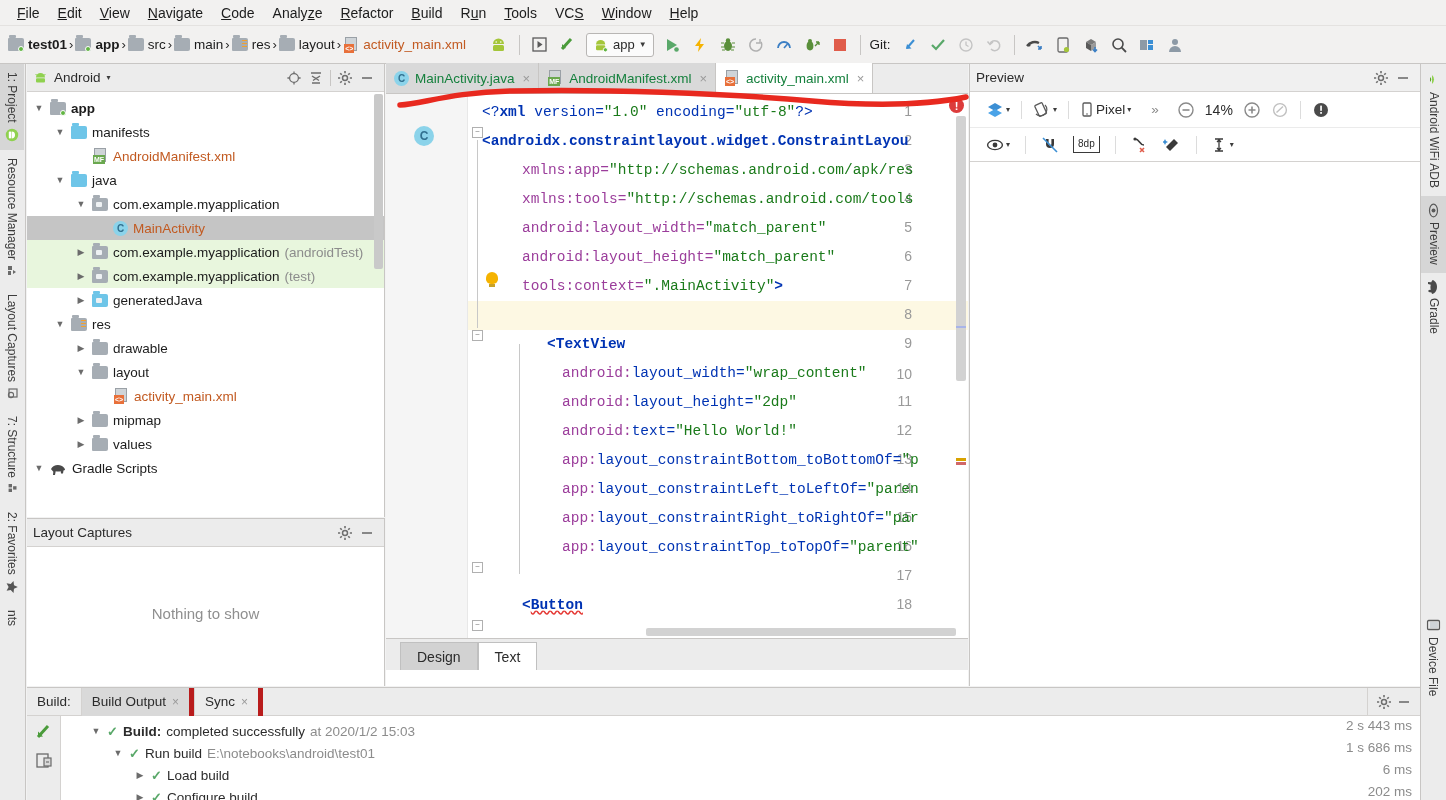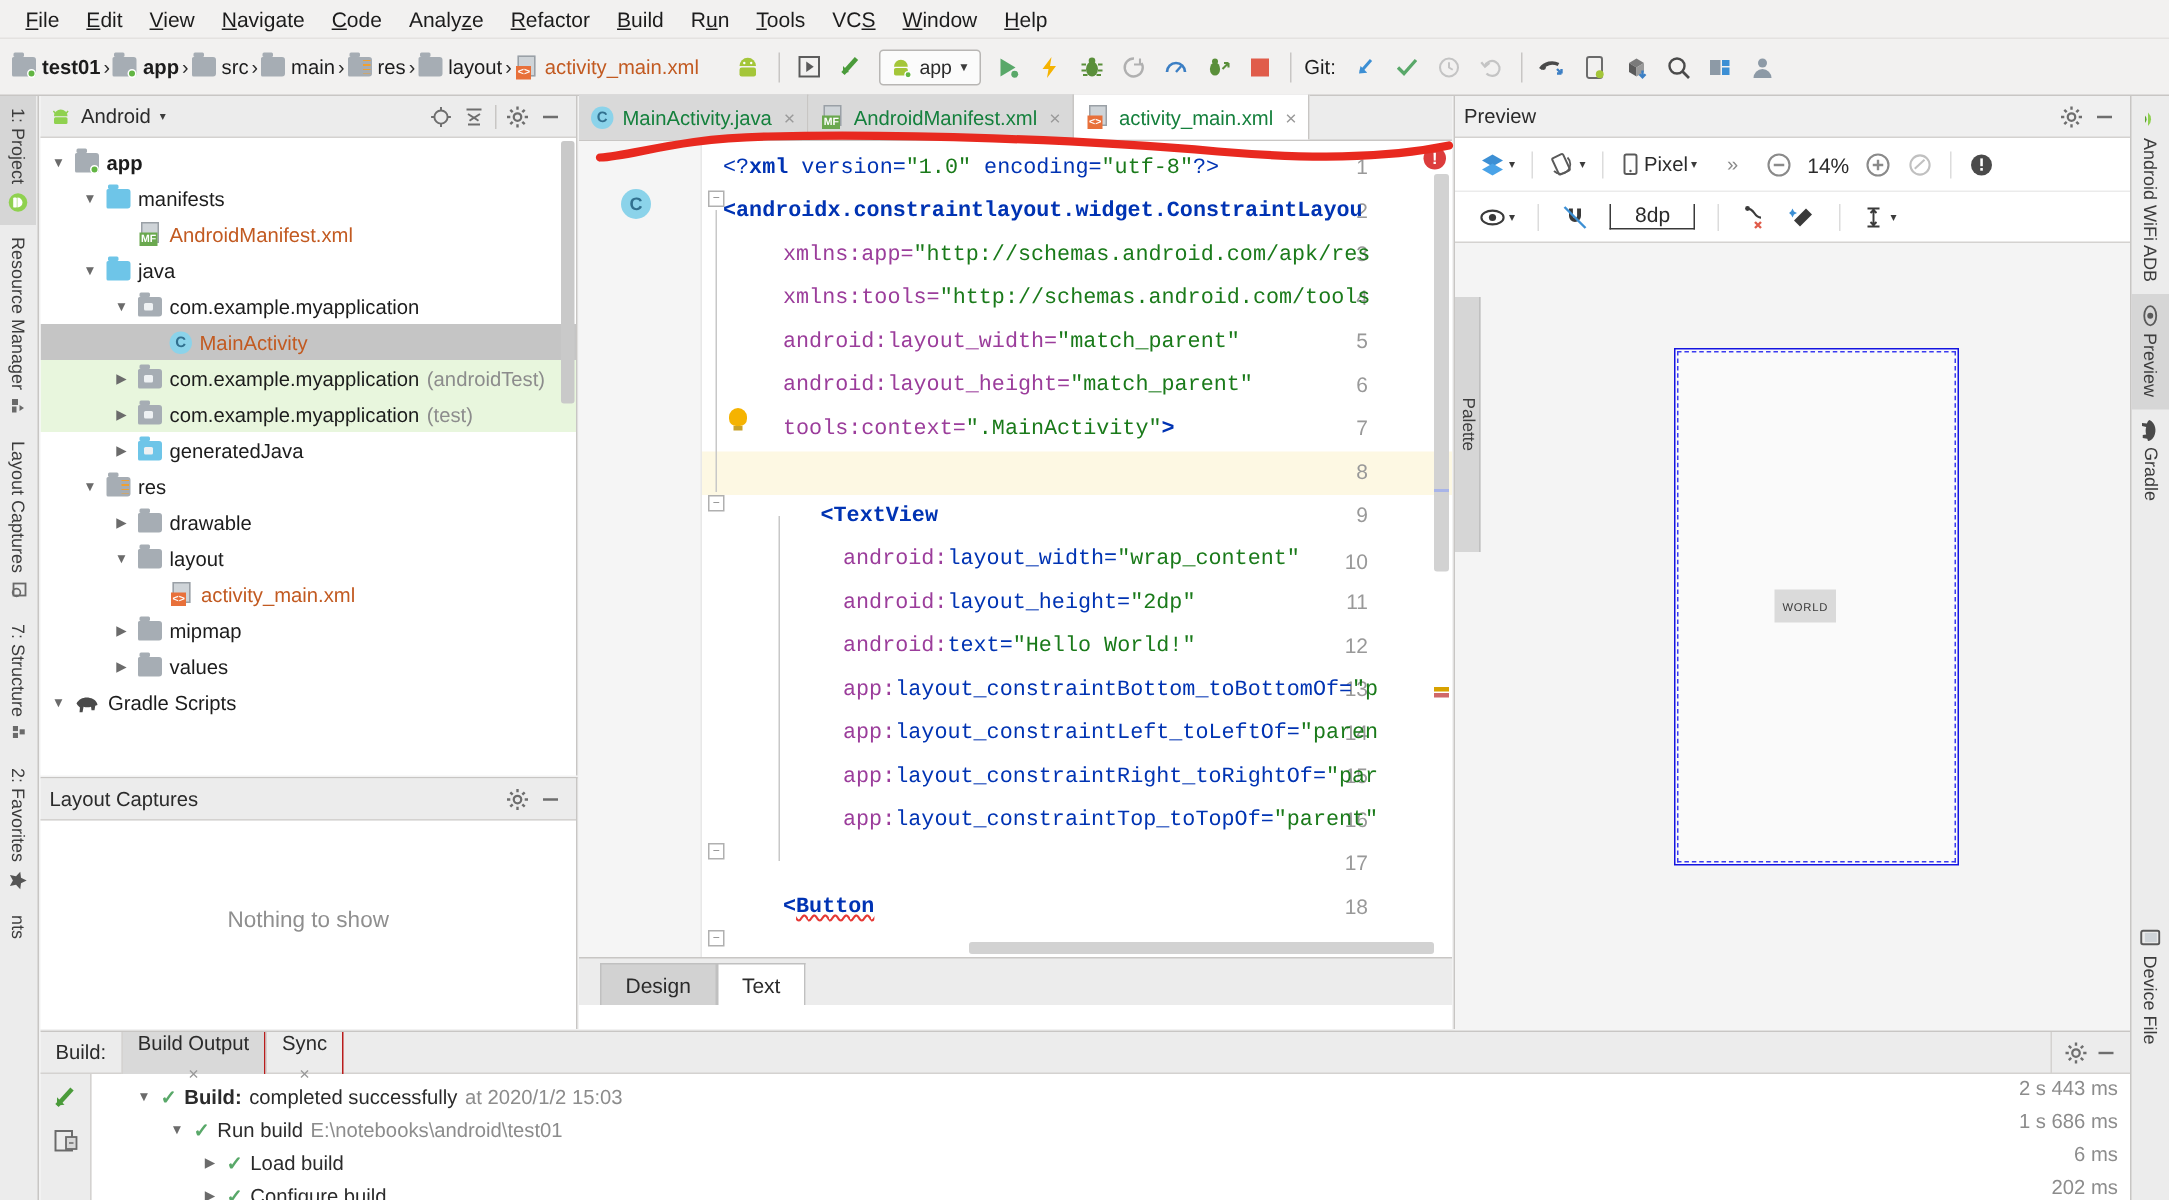--- a/index.html
+++ b/index.html
@@ -169,21 +169,21 @@
     writing-mode:vertical-rl; font-size:11.5px; color:#3c3c3c;
     display:flex; align-items:center; justify-content:center; padding:4px 0;}
 
   
   .buildpanel { position:absolute; left:27px; top:687px; width:1393px; height:113px;
     background:#fff; border-top:1px solid #c8c6c4; }
   .bhdr { height:28px; background:#ececec; display:flex; align-items:center;
     font-size:13.5px; border-bottom:1px solid #d4d2d0; }
   .blabel { padding:0 10px; }
   .btab { height:28px; display:flex; align-items:center; gap:6px; padding:0 10px;
-    border-left:1px solid #d4d2d0; border-right:1px solid #b91c1c; cursor:default;flex-direction:column; }
+    border-left:1px solid #d4d2d0; border-right:5px solid #b91c1c; cursor:default; }
   .btab.active { background:#d9d9d9; }
   .btab .x { color:#9a9a9a; font-size:12px; }
   .bstrip { position:absolute; left:0; top:28px; width:34px; bottom:0;
     background:#ececec; border-right:1px solid #d4d2d0; display:flex;
     flex-direction:column; align-items:center; padding-top:6px; gap:10px; }
   .btree { position:absolute; left:35px; top:28px; right:0; bottom:0; font-size:13.5px;
     padding-top:4px; }
   .brow { height:22px; display:flex; align-items:center; gap:5px; white-space:nowrap; }
   .chk { color:#59a869; font-size:13px; font-weight:bold; }
   .bgrey { color:#8c8c8c; }
@@ -847,21 +847,21 @@
         <span class="caret">▾</span>
       </div>
       <div class="psep"></div>
       <div class="pbtn">
         <svg width="18" height="18" viewBox="0 0 18 18">
             <path d="M5 3v5a4 4 0 0 0 8 0V3h-2.6v5a1.4 1.4 0 0 1-2.8 0V3z" fill="#3a3a3a"></path>
             <path d="M2 2l14 14" stroke="#3c8fd4" stroke-width="1.6"></path>
           </svg>
       </div>
       <div class="pbtn">
-        <span style="border-left:1.5px solid #3a3a3a;border-right:1.5px solid #3a3a3a;border-bottom:1.5px solid #3a3a3a;padding:0 16px 1px;font-size:14px;line-height:15px">8dp</span>
+        <span style="border-left:1.5px solid #3a3a3a;border-right:1.5px solid #3a3a3a;border-bottom:1.5px solid #3a3a3a;padding:0 4px 1px;font-size:10px;line-height:15px">8dp</span>
       </div>
       <div class="psep"></div>
       <div class="pbtn">
         <svg width="18" height="18" viewBox="0 0 18 18">
             <path d="M4 3c5 0 4 6 9 6" stroke="#3a3a3a" stroke-width="1.5" fill="none"></path>
             <circle cx="4" cy="3" r="1.6" fill="#3a3a3a"></circle>
             <path d="M9 12l4 4M13 12l-4 4" stroke="#e05c4a" stroke-width="1.6"></path>
           </svg>
       </div>
       <div class="pbtn">
@@ -872,31 +872,20 @@
       </div>
       <div class="psep"></div>
       <div class="pbtn">
         <svg width="16" height="16" viewBox="0 0 16 16">
             <path d="M3 2h8M3 14h8M7 3v10M5 5l2-2 2 2M5 11l2 2 2-2" stroke="#3a3a3a" stroke-width="1.3" fill="none"></path>
           </svg>
         <span class="caret">▾</span>
       </div>
     </div>
 
-    <div class="pvcanvas">
-      <div class="pvpalette">
-        <span>Palette</span>
-      </div>
-      <div class="device" style="left:146px;top:70px;width:190px;height:345px">
-        <div class="wbtn" style="left:66px;top:160px;width:41px;height:22px">
-          <span>WORLD</span>
-        </div>
-      </div>
-      <div class="hscroll" style="left:120px;bottom:3px;width:140px"></div>
-    </div>
   </div>
 
   <div class="buildpanel">
     <div class="bhdr">
       <span class="blabel">Build:</span>
       <div id="build-tabs" style="display:flex;height:28px">
           <div class="btab active">
             <span>Build Output</span>
             <span class="x">×</span>
           </div>

